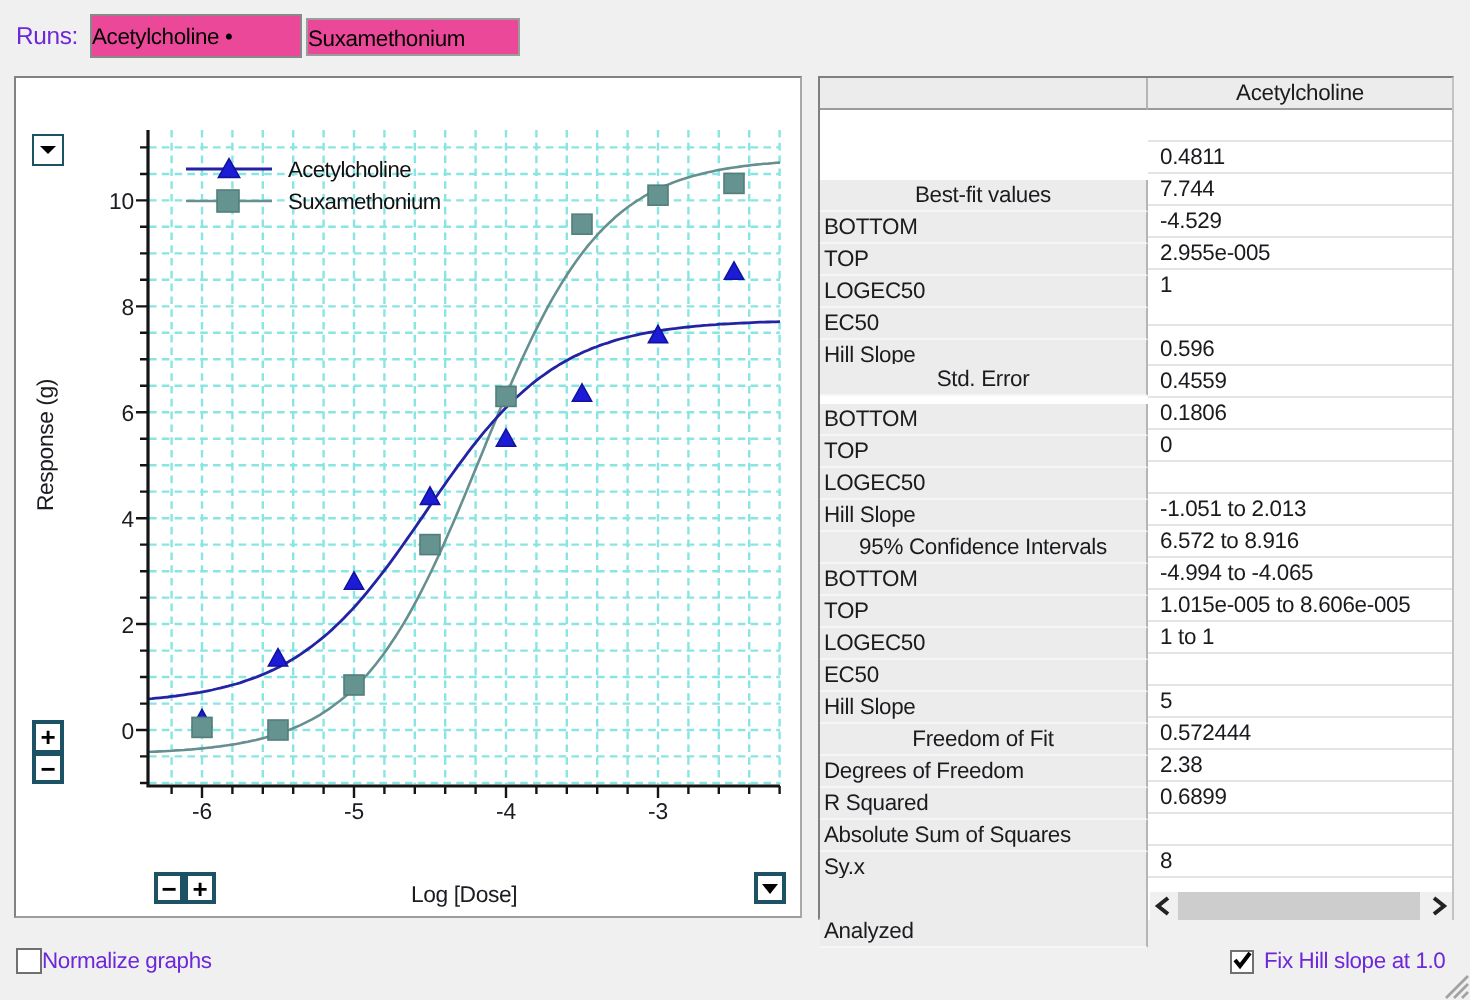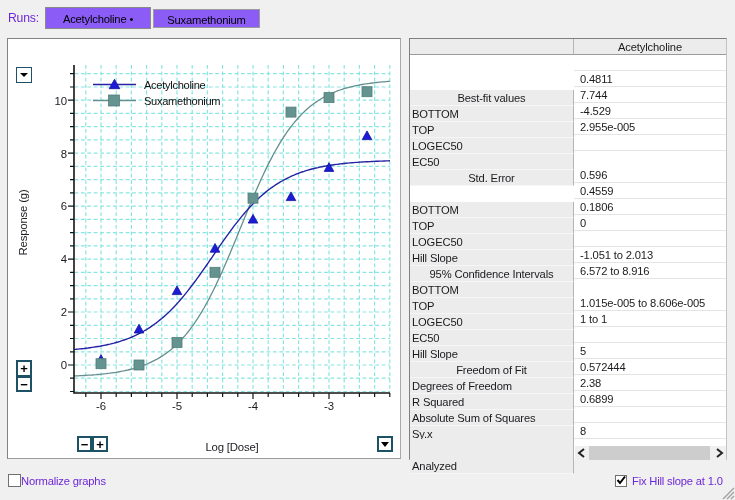--- a/index.html
+++ b/index.html
@@ -1,15 +1,15 @@
 <!DOCTYPE html>
 <html><head><meta charset="utf-8"><style>
 * { margin:0; padding:0; box-sizing:border-box; }
 html,body { width:735px; height:500px; background:#f0f0f0; font-family:"Liberation Sans",sans-serif; overflow:hidden; position:relative; }
-.tab { position:absolute; background:#8b5cf6; border:1px solid #898989; text-align:center; font-size:11.2px; letter-spacing:-0.18px; color:#000; }
+.tab { position:absolute; background:#ec4899; border:1px solid #898989; font-size:11.2px; letter-spacing:-0.18px; color:#000; }
 .panel { position:absolute; background:#fff; border:1px solid #828282; border-right-color:#a9a9a9; border-bottom-color:#9d9d9d; }
 .btn { position:absolute; background:#fff; border:2px solid #1d5264; display:flex; align-items:center; justify-content:center; font-size:13px; font-weight:bold; color:#000; line-height:1; }
 .tbl { position:absolute; left:409px; top:38px; width:318px; height:422px; background:#fff; border:1px solid #808080; border-right-color:#c3c3c3; border-bottom-color:#c3c3c3; font-size:11.2px; letter-spacing:-0.15px; color:#1b1b1f; }
 .row { position:absolute; left:0; width:316px; height:16px; }
 .tl { position:absolute; left:0; top:0; width:164px; height:16px; background:#ececec; border-right:1px solid #b5b5b5; padding-left:2px; line-height:16px; white-space:nowrap; overflow:hidden; }
 .tr { position:absolute; left:164px; top:0; width:152px; height:16px; background:#fff; line-height:16px; white-space:nowrap; overflow:hidden; }
 .bl { border-bottom:1px solid #e4e4e4; }
 .bdk { border-bottom:1px solid #9b9b9b; }
 .gb { background:#ececec; }
 .lsep { border-bottom-color:#f6f6f6 !important;margin-top:35px; }
@@ -107,21 +107,21 @@
       <div class="tr bl pad">-4.529</div>
     </div>
 <div class="row" style="top:80px">
       <div class="tl bl lsep">EC50</div>
       <div class="tr bl pad">2.955e-005</div>
     </div>
 <div class="row" style="top:96px">
       <div class="tl bl lsep">Hill Slope</div>
       <div class="tr bl pad">1</div>
     </div>
-<div class="row" style="top:96px">
+<div class="row" style="top:108px">
       <div class="tl bl ctr lsep">Std. Error</div>
       <div class="tr bl"></div>
     </div>
 <div class="row" style="top:128px">
       <div class="tl bl lsep">BOTTOM</div>
       <div class="tr bl pad">0.596</div>
     </div>
 <div class="row" style="top:144px">
       <div class="tl bl lsep">TOP</div>
       <div class="tr bl pad">0.4559</div>
@@ -141,20 +141,21 @@
 <div class="row" style="top:208px">
       <div class="tl bl lsep">BOTTOM</div>
       <div class="tr bl pad">-1.051 to 2.013</div>
     </div>
 <div class="row" style="top:224px">
       <div class="tl bl lsep">TOP</div>
       <div class="tr bl pad">6.572 to 8.916</div>
     </div>
 <div class="row" style="top:240px">
       <div class="tl bl lsep">LOGEC50</div>
+      <div class="tr bl pad">-4.994 to -4.065</div>
     </div>
 <div class="row" style="top:256px">
       <div class="tl bl lsep">EC50</div>
       <div class="tr bl pad">1.015e-005 to 8.606e-005</div>
     </div>
 <div class="row" style="top:272px">
       <div class="tl bl lsep">Hill Slope</div>
       <div class="tr bl pad">1 to 1</div>
     </div>
 <div class="row" style="top:288px">

